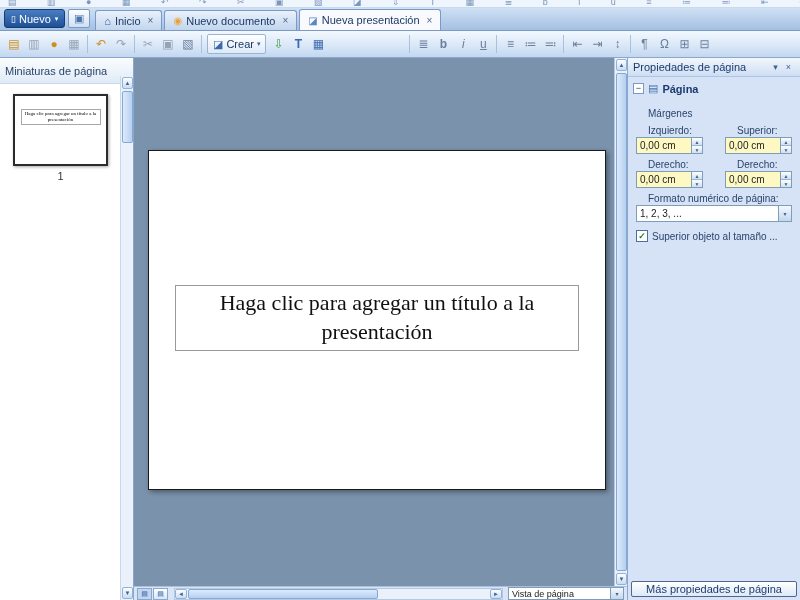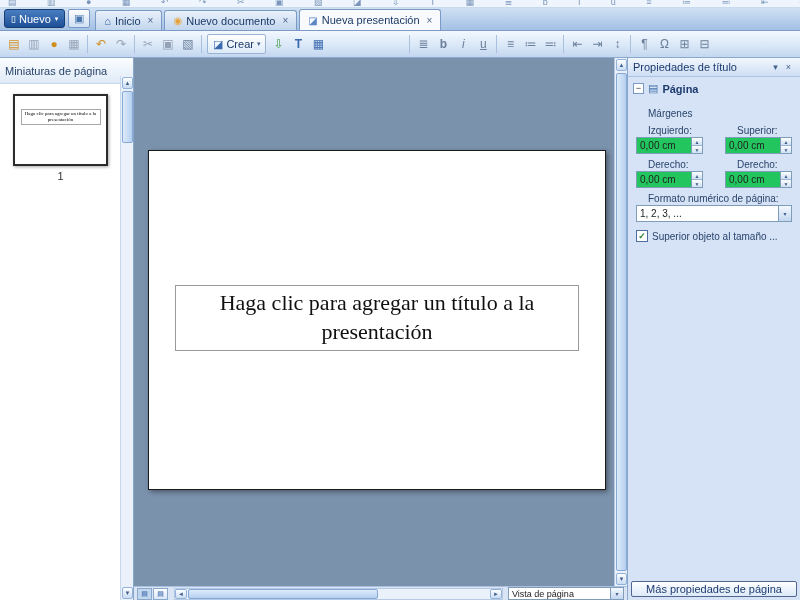--- a/index.html
+++ b/index.html
@@ -106,21 +106,21 @@
   .rp-header .hicon { width:13px; text-align:center; color:#44608c; font-size:9px; }
   .rp-section { display:flex; align-items:center; gap:4px; padding:5px 5px 2px 5px; color:#1c3a6e; font-weight:bold; }
   .minus-box { width:11px; height:11px; border:1px solid #7a99c4; background:#fff; font-size:9px; line-height:9px;
     text-align:center; color:#333; font-weight:normal; }
   .page-icon { color:#4a76ae; font-weight:normal; font-size:11px; }
   .rp-body { padding:6px 8px 0 8px; font-size:10px; }
   .rp-label { color:#29446b; margin:5px 0 1px 12px; }
   .mrow { display:flex; gap:22px; }
   .mcol { width:73px; }
   .spin-field { display:flex; height:17px; }
-  .spin-input { flex:1; background:#22c55e; border:1px solid #7f9db9; border-right:none; padding:2px 0 0 3px; overflow:hidden; white-space:nowrap; }
+  .spin-input { flex:1; background:#fef9c3; border:1px solid #7f9db9; border-right:none; padding:2px 0 0 3px; overflow:hidden; white-space:nowrap; }
   .spinners { width:12px; border:1px solid #7f9db9; display:flex; flex-direction:column; }
   .spin-btn { flex:1; font-size:5px; display:flex; align-items:center; justify-content:center;
     background:linear-gradient(#fdfeff,#cfe0f3); color:#44608c; }
   .spin-btn.up { border-bottom:1px solid #9ab4d6; }
   .format-select { margin-top:1px; height:17px; background:#fff; border:1px solid #7f9db9; position:relative;
     display:flex; align-items:center; padding-left:3px; }
   .chk-row { display:flex; align-items:center; gap:4px; margin-top:8px; color:#29446b; white-space:nowrap; overflow:hidden; }
   .checkbox { flex:none; width:12px; height:12px; background:#fff; border:1px solid #4c6f9e;
     display:flex; align-items:center; justify-content:center; font-size:9px; color:#2d7d2d; font-weight:bold; }
   .more-btn { position:absolute; left:3px; right:3px; bottom:3px; height:16px;
@@ -240,21 +240,21 @@
       <span class="sb-arrow right">►</span>
     </div>
     <div class="view-combo">
       <span>Vista de página</span>
       <span class="combo-btn">▾</span>
     </div>
   </div>
 
   <div class="right-panel">
     <div class="rp-header">
-      <span class="ttl">Propiedades de título</span>
+      <span class="ttl">Propiedades de página</span>
       <span class="hicon">▾</span>
       <span class="hicon">×</span>
     </div>
     <div class="rp-section">
       <span class="minus-box">−</span>
       <span class="page-icon">▤</span>
       <span>Página</span>
     </div>
     <div class="rp-body">
       <div class="rp-label">Márgenes</div>

